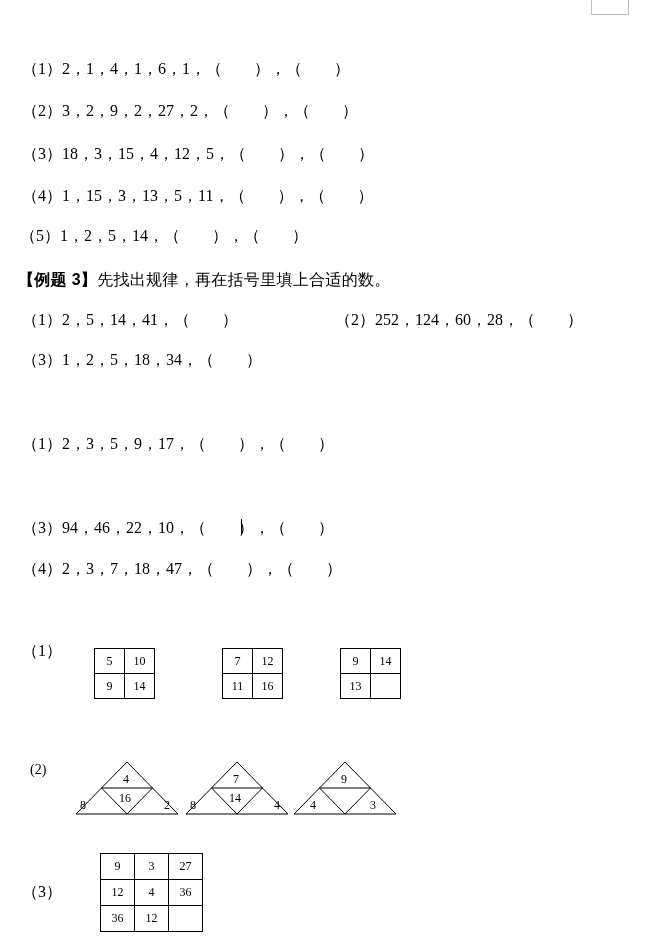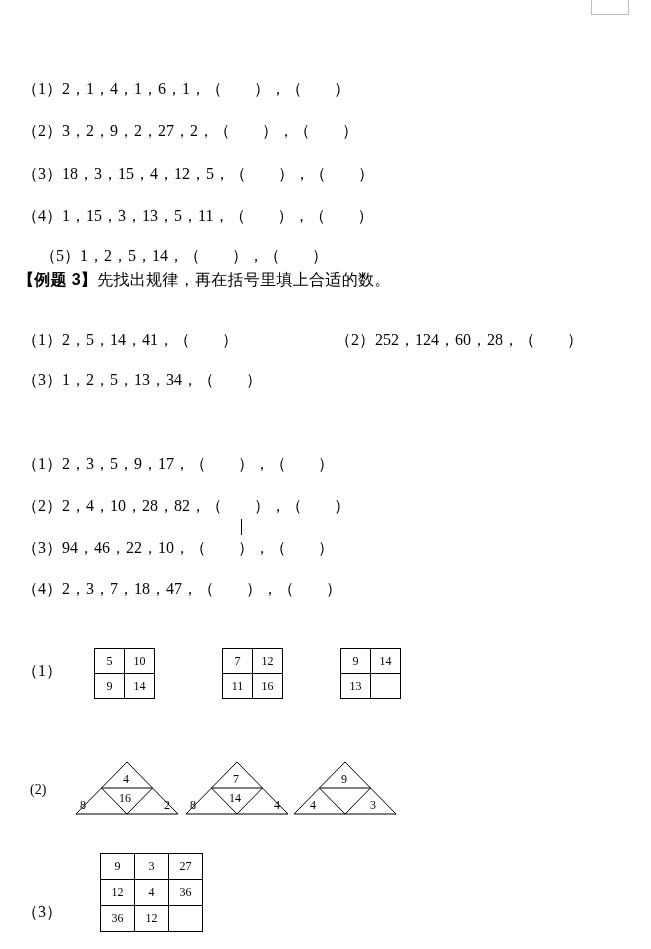--- a/index.html
+++ b/index.html
@@ -39,21 +39,20 @@
   }
   .heading .norm {
     font-weight: normal;
     font-family: "Liberation Serif", "DejaVu Serif", serif;
     font-size: 16px;
   }
   .line {
     font-size: 16px;
     line-height: 1.0;
     white-space: pre;
-    margin-top: 20px;
   }
   .abs {
     position: absolute;
   }
   
   .caret {
     display: inline-block;
     width: 1px;
     height: 16px;
     background: #000;
@@ -100,33 +99,32 @@
 
 <div class="page">
 
   <div class="corner-mark"></div>
 
 
   <div class="abs line" style="left:22px; top:61px;">（1）2，1，4，1，6，1，（        ），（        ）</div>
   <div class="abs line" style="left:22px; top:103px;">（2）3，2，9，2，27，2，（        ），（        ）</div>
   <div class="abs line" style="left:22px; top:146px;">（3）18，3，15，4，12，5，（        ），（        ）</div>
   <div class="abs line" style="left:22px; top:188px;">（4）1，15，3，13，5，11，（        ），（        ）</div>
-  <div class="abs line" style="left:40px; top:228px;">（5）1，2，5，14，（        ），（        ）</div>
+  <div class="abs line" style="left:20px; top:228px;">（5）1，2，5，14，（        ），（        ）</div>
 
   <div class="abs heading" style="left:18px; top:270px;">
     <span>【例题 3】</span><span class="norm">先找出规律，再在括号里填上合适的数。</span>
   </div>
 
   <div class="abs line" style="left:22px; top:312px;">（1）2，5，14，41，（        ）</div>
   <div class="abs line" style="left:335px; top:312px;">（2）252，124，60，28，（        ）</div>
-  <div class="abs line" style="left:22px; top:352px;">（3）1，2，5，13，34，（        ）</div>
+  <div class="abs line" style="left:22px; top:352px;">（3）1，2，5，18，34，（        ）</div>
 
 
   <div class="abs line" style="left:22px; top:436px;">（1）2，3，5，9，17，（        ），（        ）</div>
-  <div class="abs line" style="left:22px; top:478px;">（2）2，4，10，28，82，（        ），（        ）</div>
   <div class="abs line" style="left:22px; top:520px;"><span>（3）94，46，22，10，（        ），（        ）</span></div>
   <div class="abs" style="left:240px; top:518px;"><span class="caret"></span></div>
   <div class="abs line" style="left:22px; top:561px;">（4）2，3，7，18，47，（        ），（        ）</div>
 
 
   <div class="abs line" style="left:22px; top:643px;">（1）</div>
 
   <table class="grid" style="left:94px; top:648px;">
     <tbody>
         <tr>

